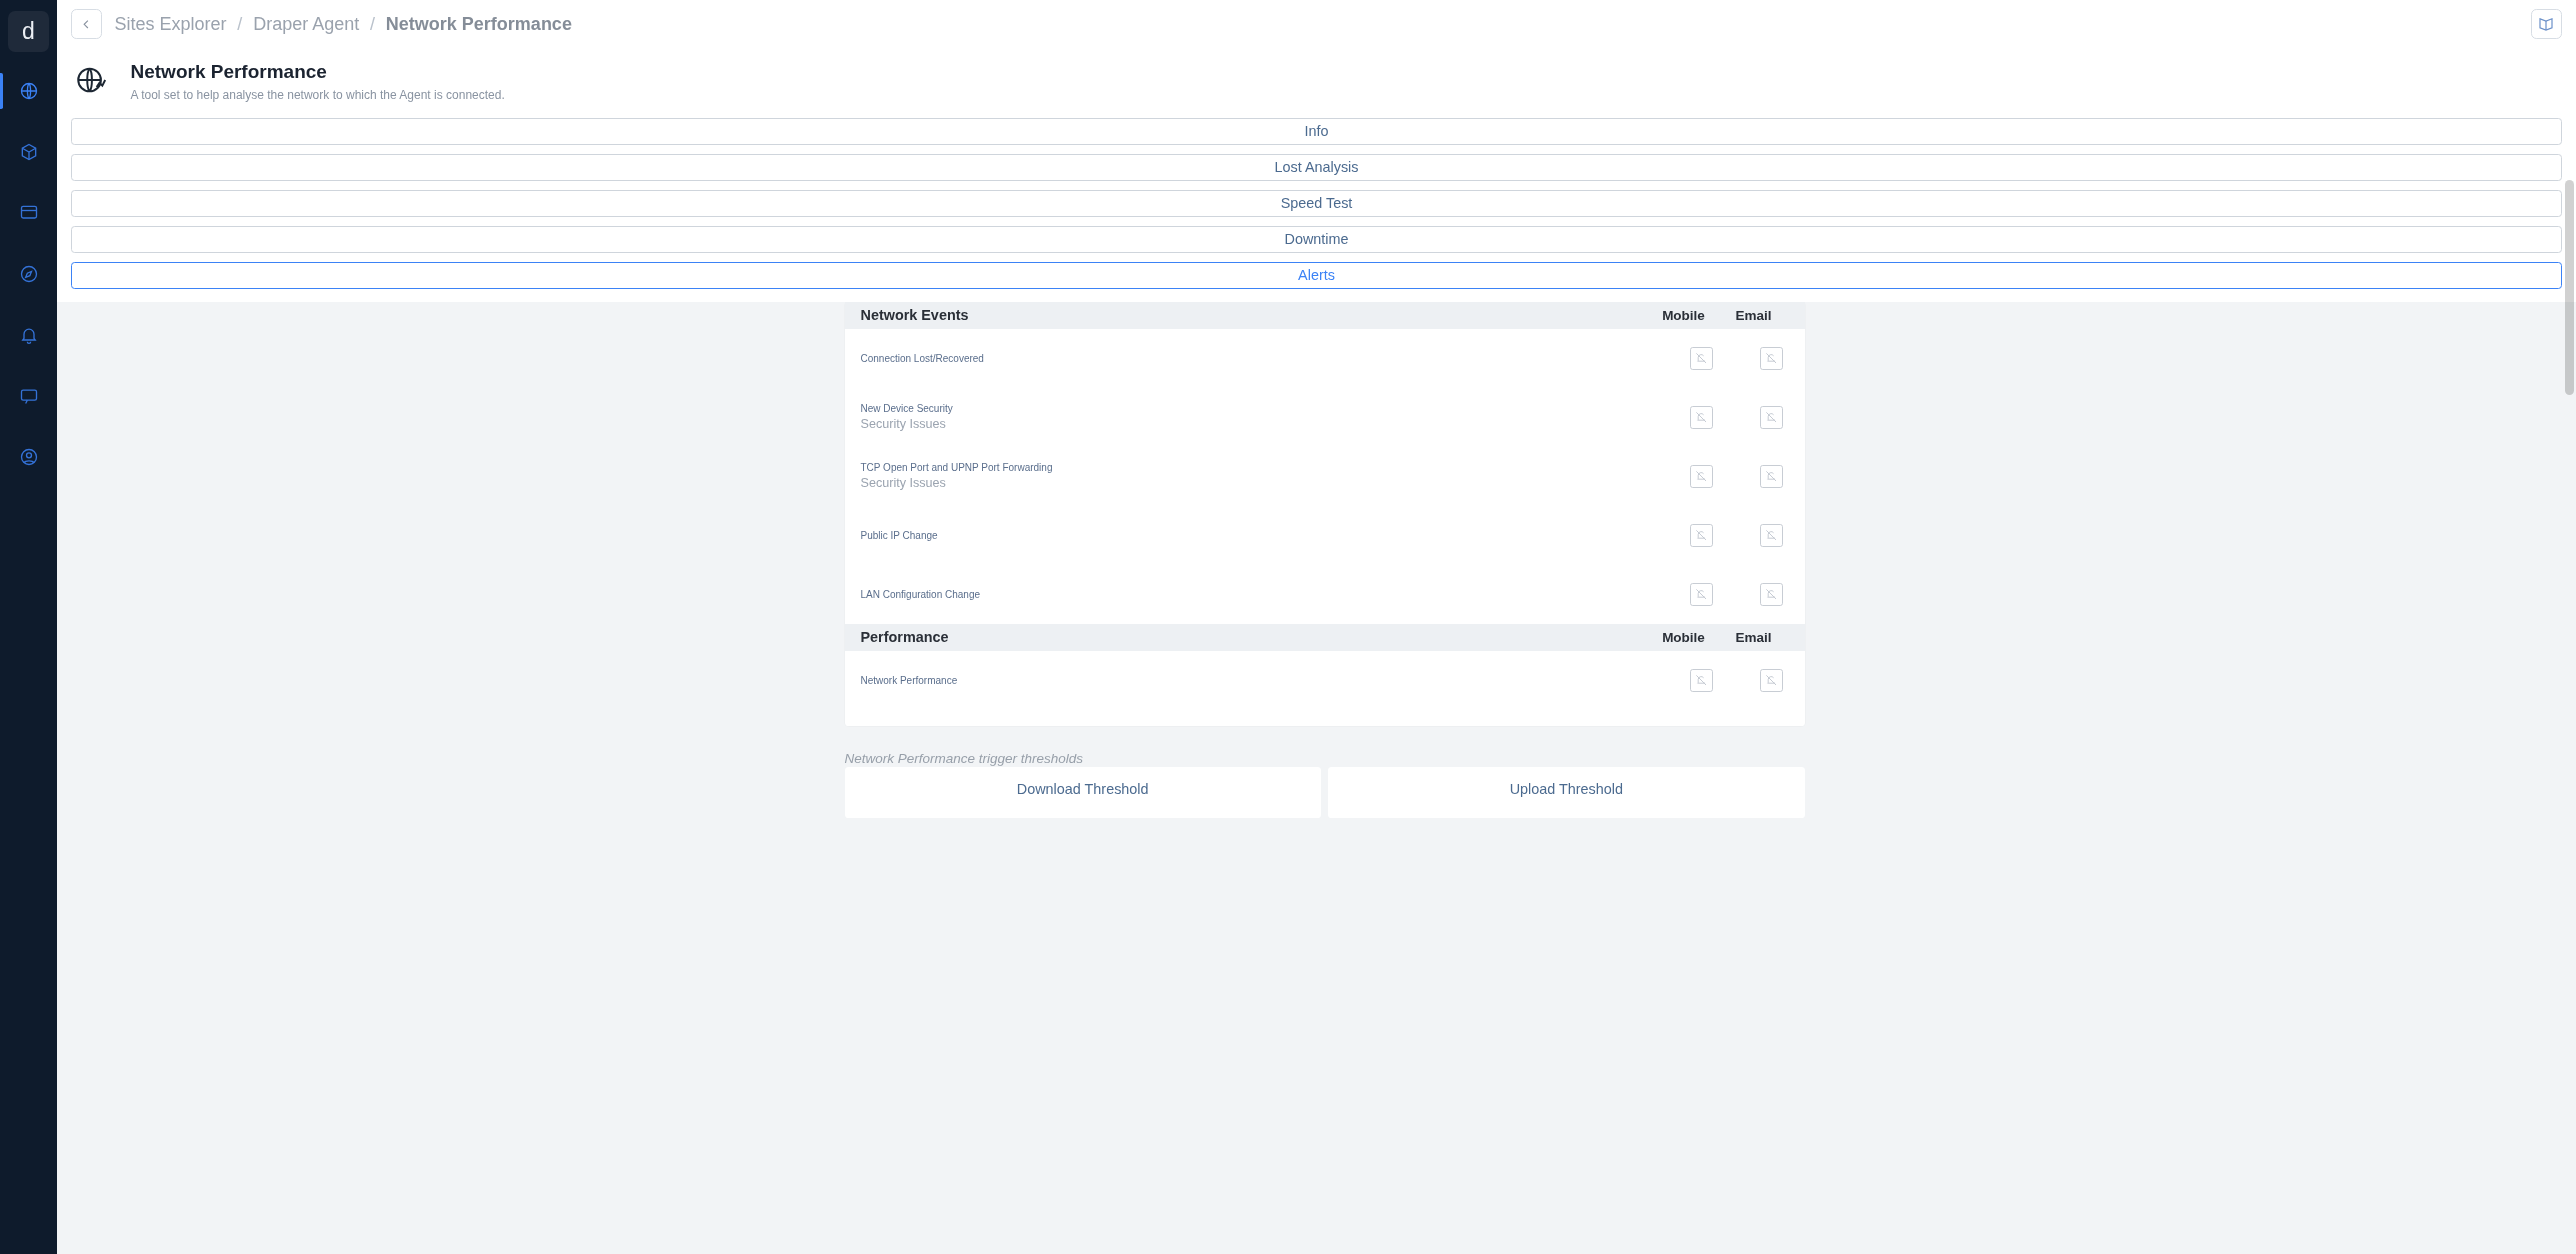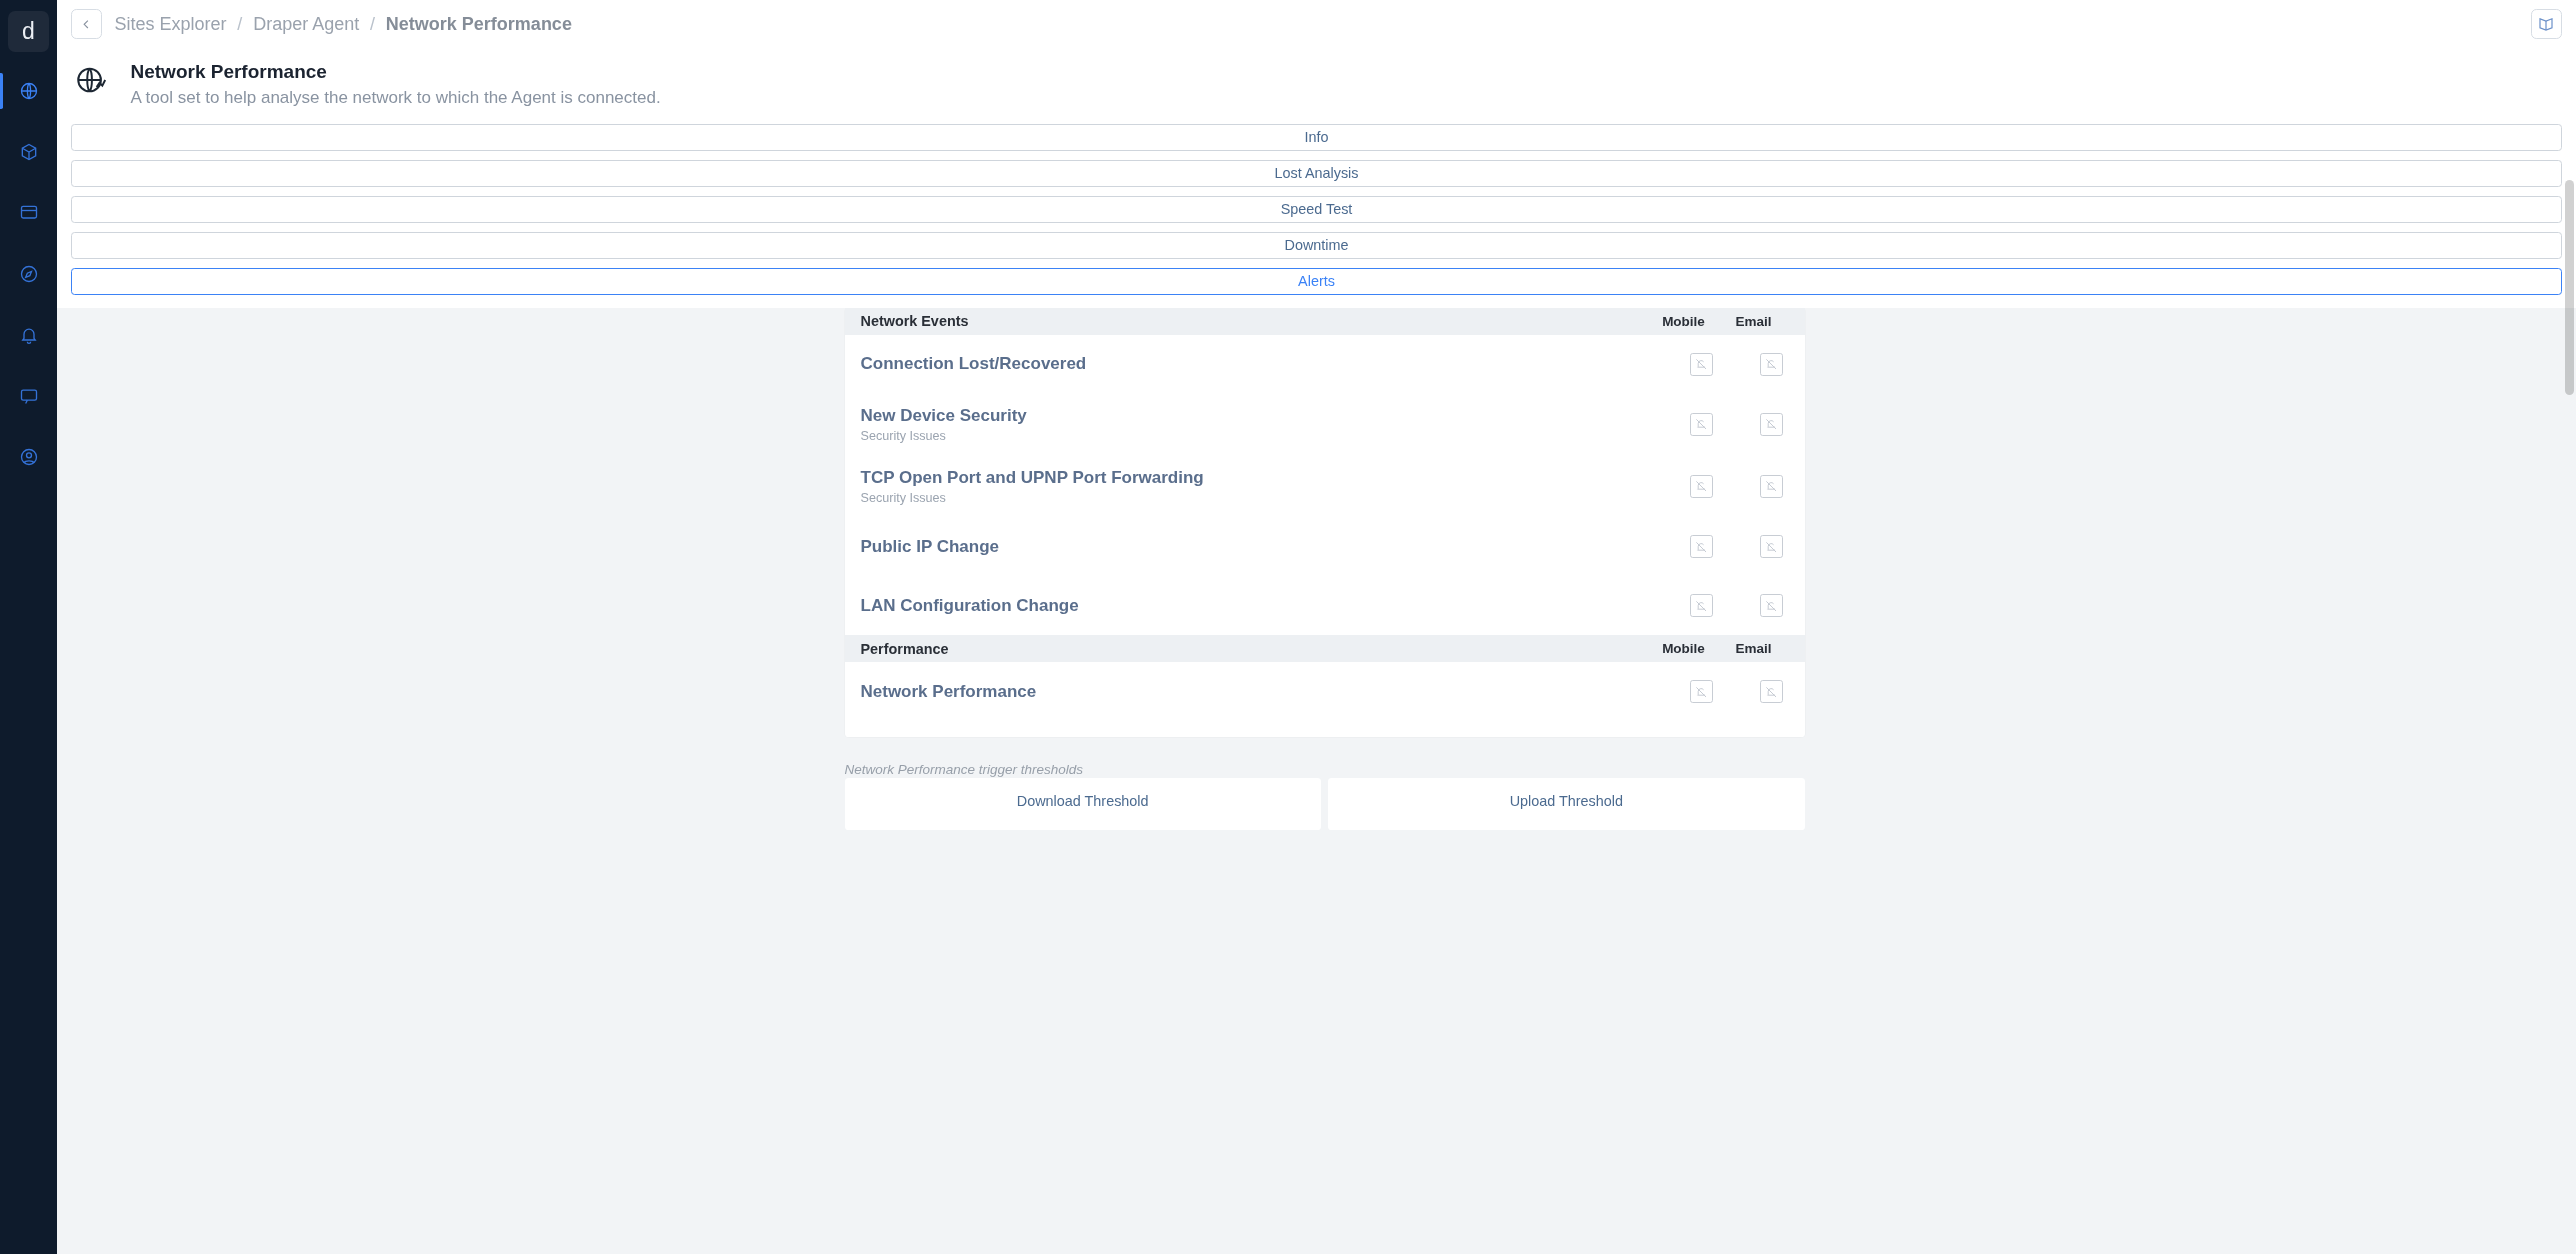--- a/index.html
+++ b/index.html
@@ -157,21 +157,21 @@
       color: #1d2733;
       margin-top: 1.8px;
     }
     .page-header-text h1 {
       font-size: 19px;
       color: #1b2330;
       font-weight: 700;
       margin-bottom: 5.4px;
     }
     .page-header-text p {
-      font-size: 17px;
+      font-size: 12px;
       color: #8993a1;
     }
 
     .tabs {
       display: flex;
       gap: 9px;
       padding: 0 14.4px 12.6px 14.4px;
       flex-direction: column;
     }
     .tab {
@@ -231,22 +231,22 @@
     .spacer { flex: 1; }
 
     .row {
       display: flex;
       align-items: center;
       min-height: 59px;
       padding: 12.6px 16px;
     }
     .row .titles { flex: 1; }
     .row .titles .title {
-      font-size: 17px;
-      font-weight: 700;
+      font-size: 10px;
+      font-weight: 400;
       color: #5a6e8c;
     }
     .row .titles .sub {
       margin-top: 2.7px;
       font-size: 12.6px;
       color: #9ba4b0;
     }
     .row .cells {
       display: flex;
       align-items: center;

